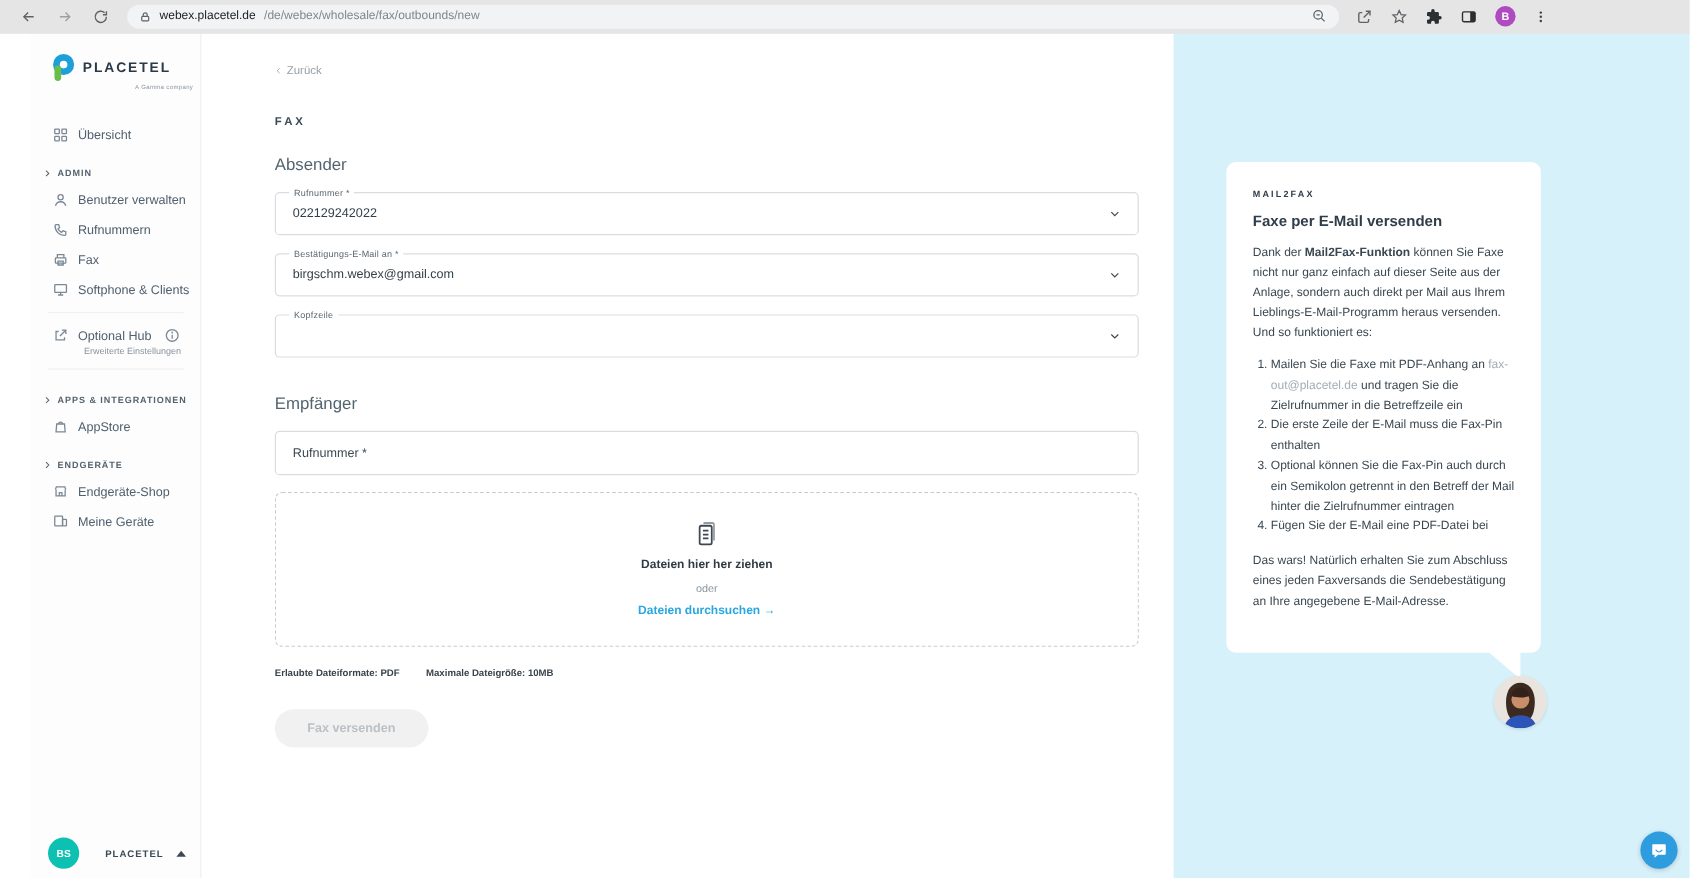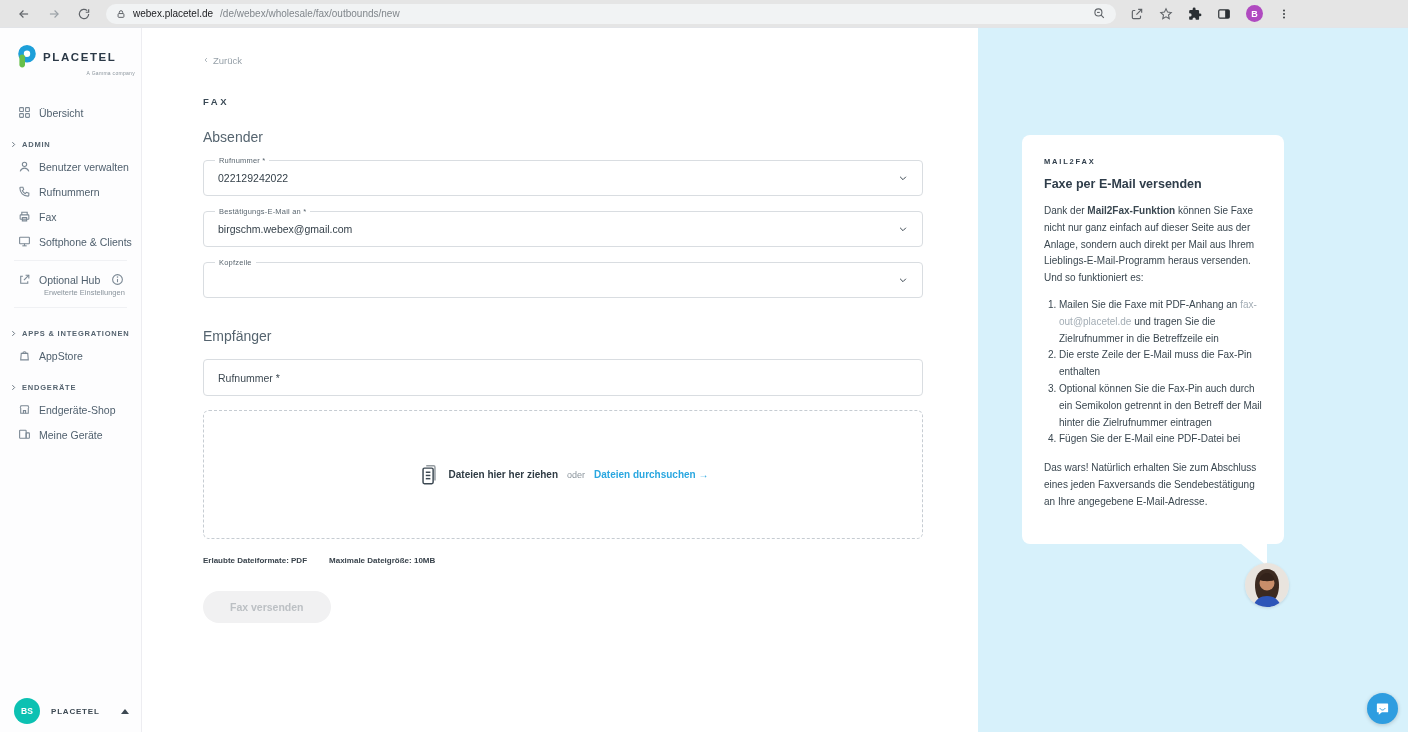--- a/index.html
+++ b/index.html
@@ -12,54 +12,54 @@
   .addressbar { flex:1; height:20px; max-width:1010px; background:#f1f3f4; border-radius:10px; display:flex; align-items:center; padding:0 10px; gap:7px; font-size:10px; color:#202124; cursor:text; }
   .addressbar .path { color:#80868b; }
   .addressbar .spacer { flex:1; }
   .chrome-right { display:flex; align-items:center; gap:15px; }
   .profile-badge { width:17px; height:17px; border-radius:50%; background:#b04ac0; color:#fff; font-size:9px; font-weight:bold; display:flex; align-items:center; justify-content:center; cursor:pointer; }
 
   
   .page { position:absolute; top:28px; left:0; right:0; bottom:0; display:flex; }
 
   
-  .sidebar { width:142px; flex:none; background:#fdfdfe; border-right:1px solid #ededf1; position:relative; }
+  .sidebar { width:142px; flex:none; background:#fdfdfe; border-right:1px solid #ededf1; position:relative;margin-left:26px; }
   .logo-block { padding:17px 0 10px 16px; }
   .logo-row { display:flex; align-items:center; gap:5px; cursor:pointer; }
   .logo-row svg { width:22px; height:24px; }
   .brand { font-size:11.5px; font-weight:bold; letter-spacing:1.6px; color:#2b3947; }
   .tagline { font-size:5px; color:#8a949c; text-align:right; margin:1px 6px 0 0; letter-spacing:.3px; }
   .sb-item { display:flex; align-items:center; gap:8px; padding:6px 4px 6px 18px; font-size:10.5px; color:#50606e; cursor:pointer; }
   .sb-item svg { width:13px; height:13px; flex:none; stroke:#7b8894; }
   .sb-item .info { margin-left:3px; }
   .sb-section { display:flex; align-items:center; gap:5px; padding:15px 0 5px 10px; font-size:7.5px; font-weight:bold; letter-spacing:.8px; color:#55636f; cursor:pointer; }
   .sb-section svg { width:7px; height:7px; }
   .sb-sub { font-size:7.5px; color:#8a949c; padding:0 0 4px 44px; margin-top:-4px; }
   .sb-divider { border-top:1px solid #f0f1f4; margin:6px 14px; }
-  .sb-footer { position:absolute; bottom:8px; left:0; right:0; display:flex; align-items:center; padding:0 12px 0 14px; cursor:pointer; }
+  .sb-footer { position:absolute; bottom:8px; left:0; right:0; display:flex; align-items:center; padding:0 12px 0 14px; cursor:pointer;text-align:center; }
   .sb-avatar { width:26px; height:26px; border-radius:50%; background:#0cc1b2; color:#fff; font-size:8.5px; font-weight:bold; display:flex; align-items:center; justify-content:center; flex:none; }
   .sb-footer-label { font-size:8px; font-weight:bold; letter-spacing:.8px; color:#3c4852; margin-left:11px; flex:1; }
   .caret-up { width:0; height:0; border-left:4px solid transparent; border-right:4px solid transparent; border-bottom:5px solid #3c4852; }
 
   
   .content { flex:1; background:#fff; padding:22px 0 0 61px; position:relative; }
   .back-link { display:inline-flex; align-items:center; gap:4px; font-size:9.5px; color:#97a1a9; cursor:pointer; }
   .eyebrow { margin-top:28px; font-size:9.5px; font-weight:bold; letter-spacing:2.5px; color:#3b4a56; }
   .page-title { margin-top:8px; font-size:31px; font-weight:300; color:#3b4a56; letter-spacing:.2px; }
   .section-heading { font-size:14px; font-weight:400; color:#55646f; }
   .sender-heading { margin-top:22px; }
   .form-col { width:720px; }
   .field { position:relative; height:36px; border:1px solid #d9dde1; border-radius:4px; margin-top:15px; display:flex; align-items:center; padding:0 14px; cursor:pointer; background:#fff; }
   .field-label { position:absolute; top:-5px; left:11px; background:#fff; padding:0 4px; font-size:7.5px; color:#5b6770; letter-spacing:.2px; }
   .field-value { font-size:10.5px; color:#333f48; flex:1; }
   .field svg { width:10px; height:10px; flex:none; }
   .recipient-heading { margin-top:30px; }
   .text-input { width:720px; height:37px; border:1px solid #d9dde1; border-radius:4px; margin-top:15px; padding:0 14px; font-size:10.5px; color:#333f48; font-family:"Liberation Sans", sans-serif; outline:none; }
   .text-input::placeholder { color:#3d4952; opacity:1; }
-  .dropzone { width:720px; height:129px; border:1px dashed #c6ccd2; border-radius:6px; margin-top:14px; display:flex; flex-direction:row; align-items:center; justify-content:center; gap:9px; cursor:pointer; }
+  .dropzone { width:720px; height:129px; border:1px dashed #c6ccd2; border-radius:6px; margin-top:14px; display:flex; flex-direction:column; align-items:center; justify-content:center; gap:9px; cursor:pointer; }
   .dropzone svg { width:22px; height:22px; }
   .drag-label { font-size:10px; font-weight:bold; color:#2f3b44; }
   .or-label { font-size:9px; color:#8b959d; }
   .browse-link { font-size:10px; font-weight:bold; color:#2aa7e0; cursor:pointer; }
   .hints { margin-top:17px; display:flex; gap:22px; font-size:8px; font-weight:bold; color:#39434c; }
   .submit-btn { margin-top:26px; border:none; background:#f1f1f2; color:#bcc0c4; font-size:10.5px; font-weight:bold; font-family:"Liberation Sans", sans-serif; padding:10px 27px; border-radius:18px; cursor:default; }
 
   
   .helppanel { width:430px; flex:none; background:#d7f1fb; position:relative; padding:107px 0 0 44px; }
   .help-card { width:262px; background:#fff; border-radius:8px; padding:22px 22px 33px 22px; }

